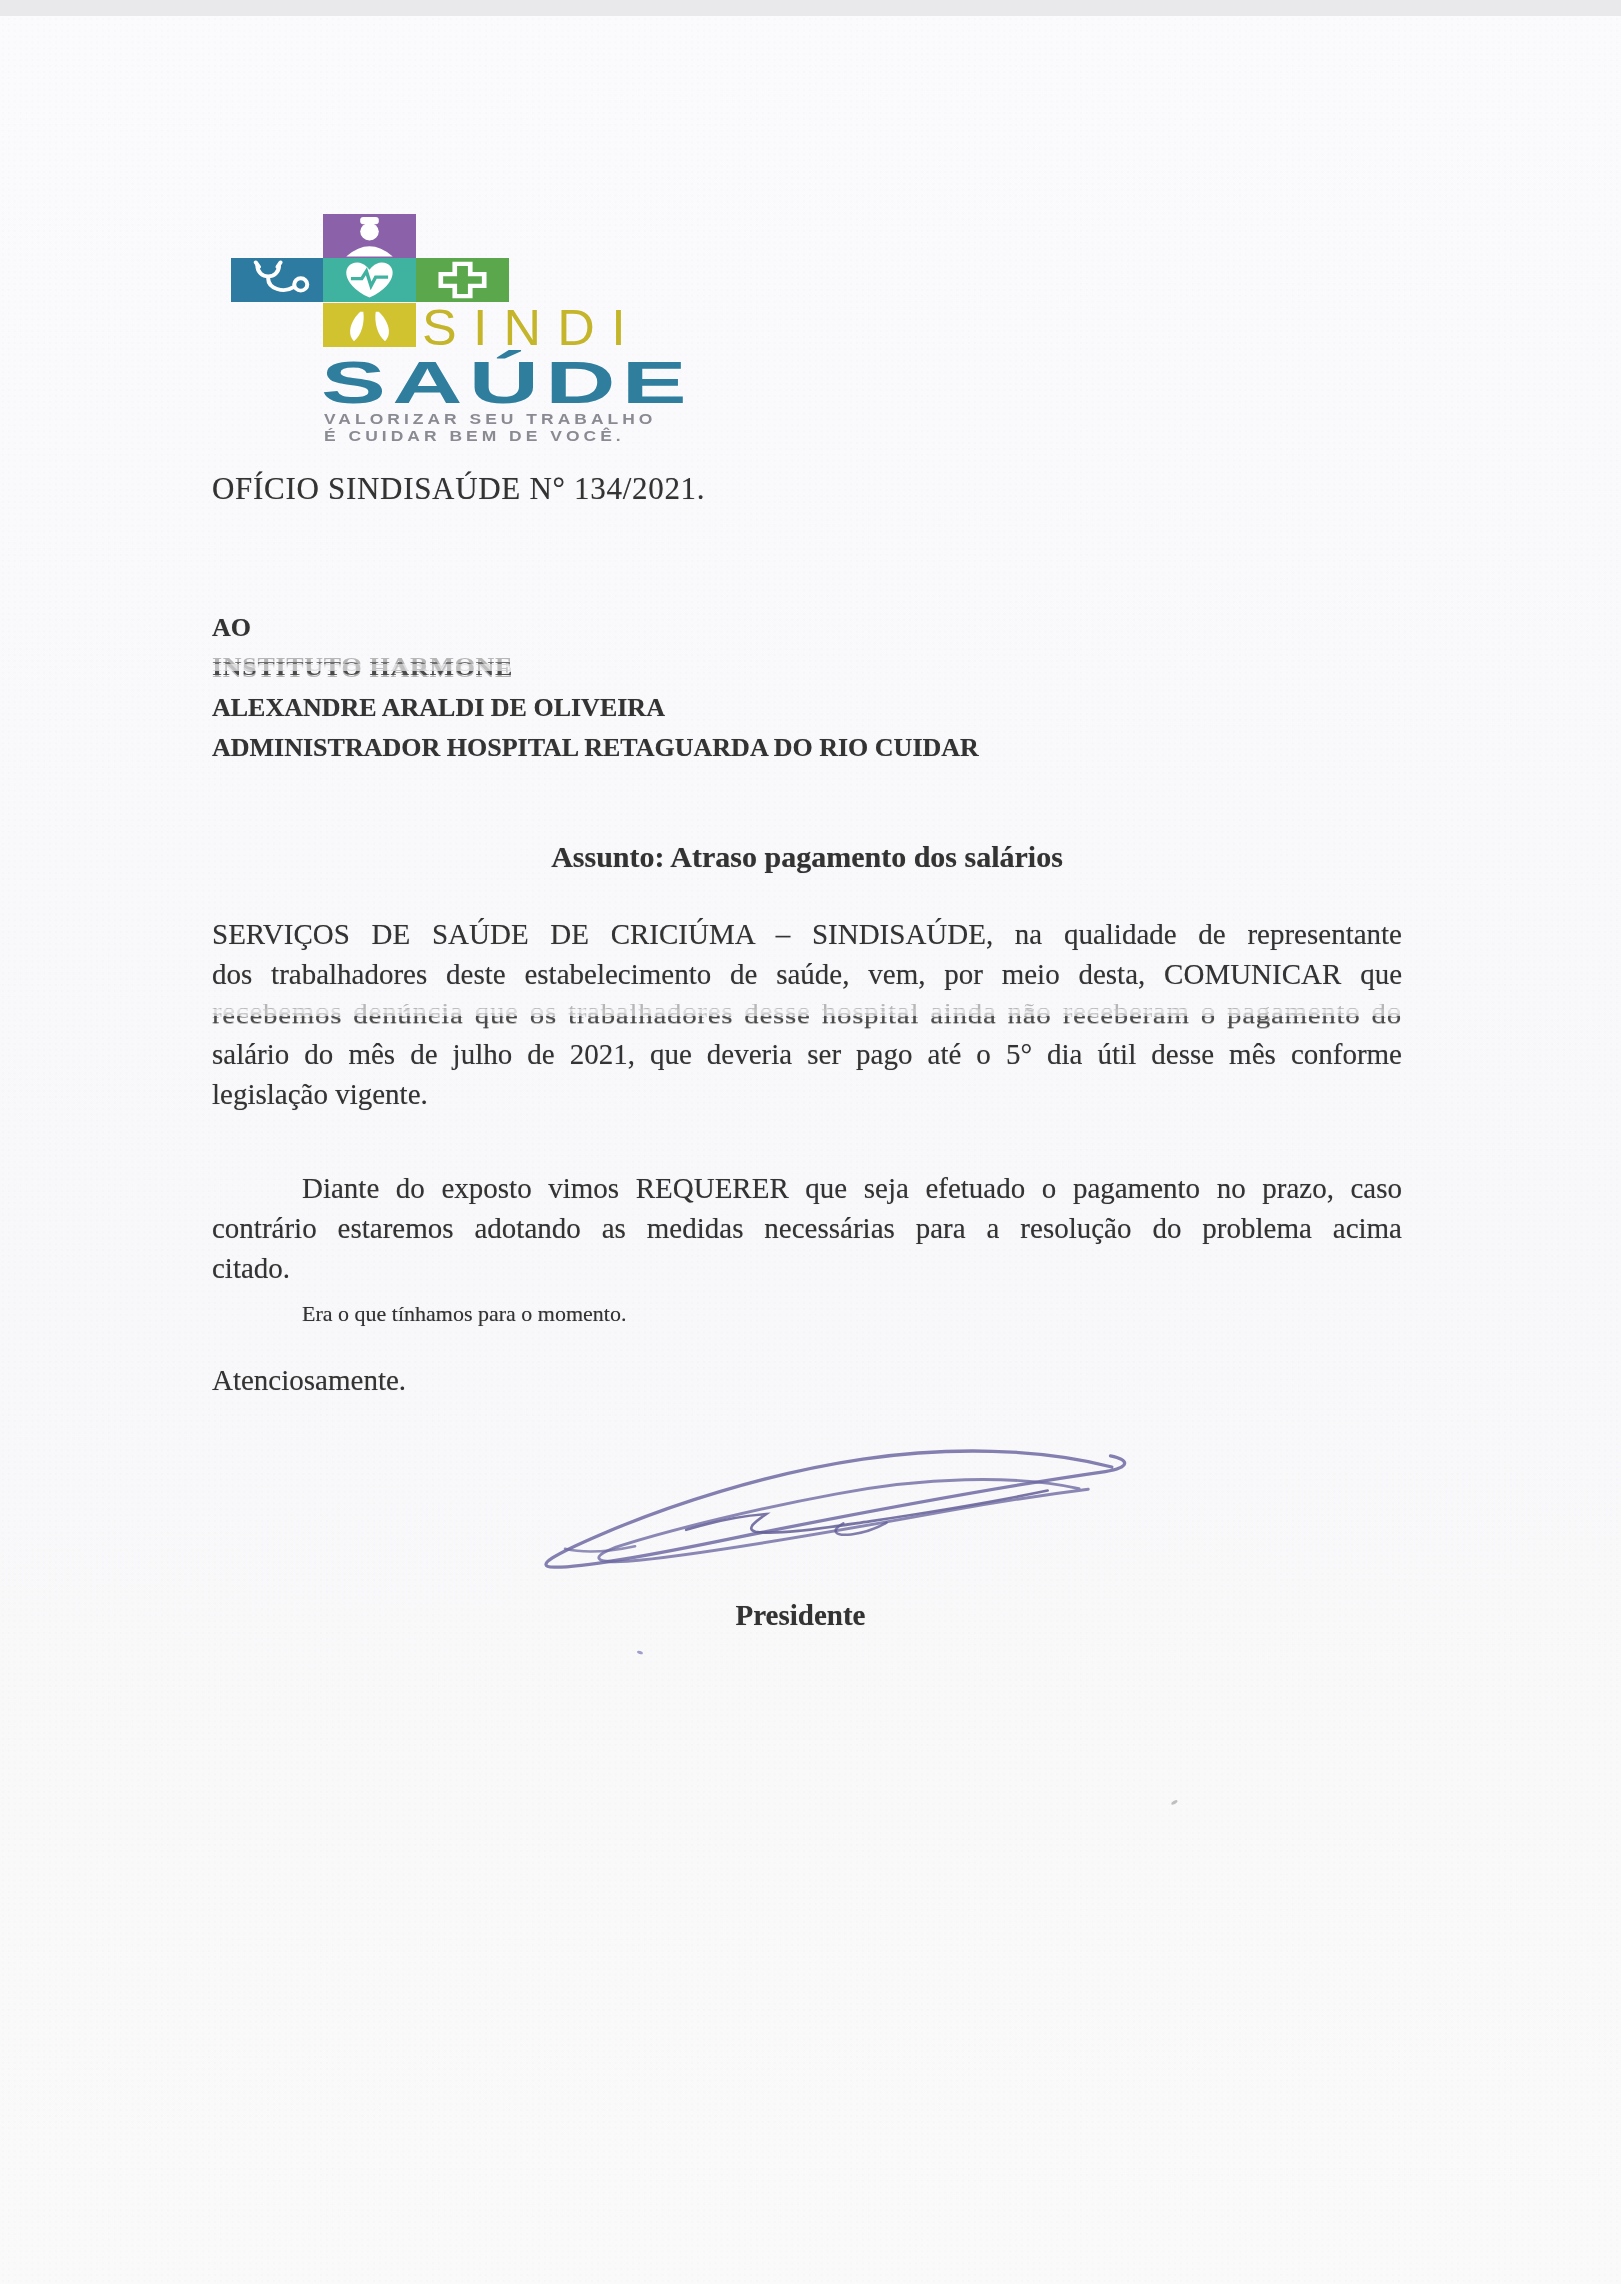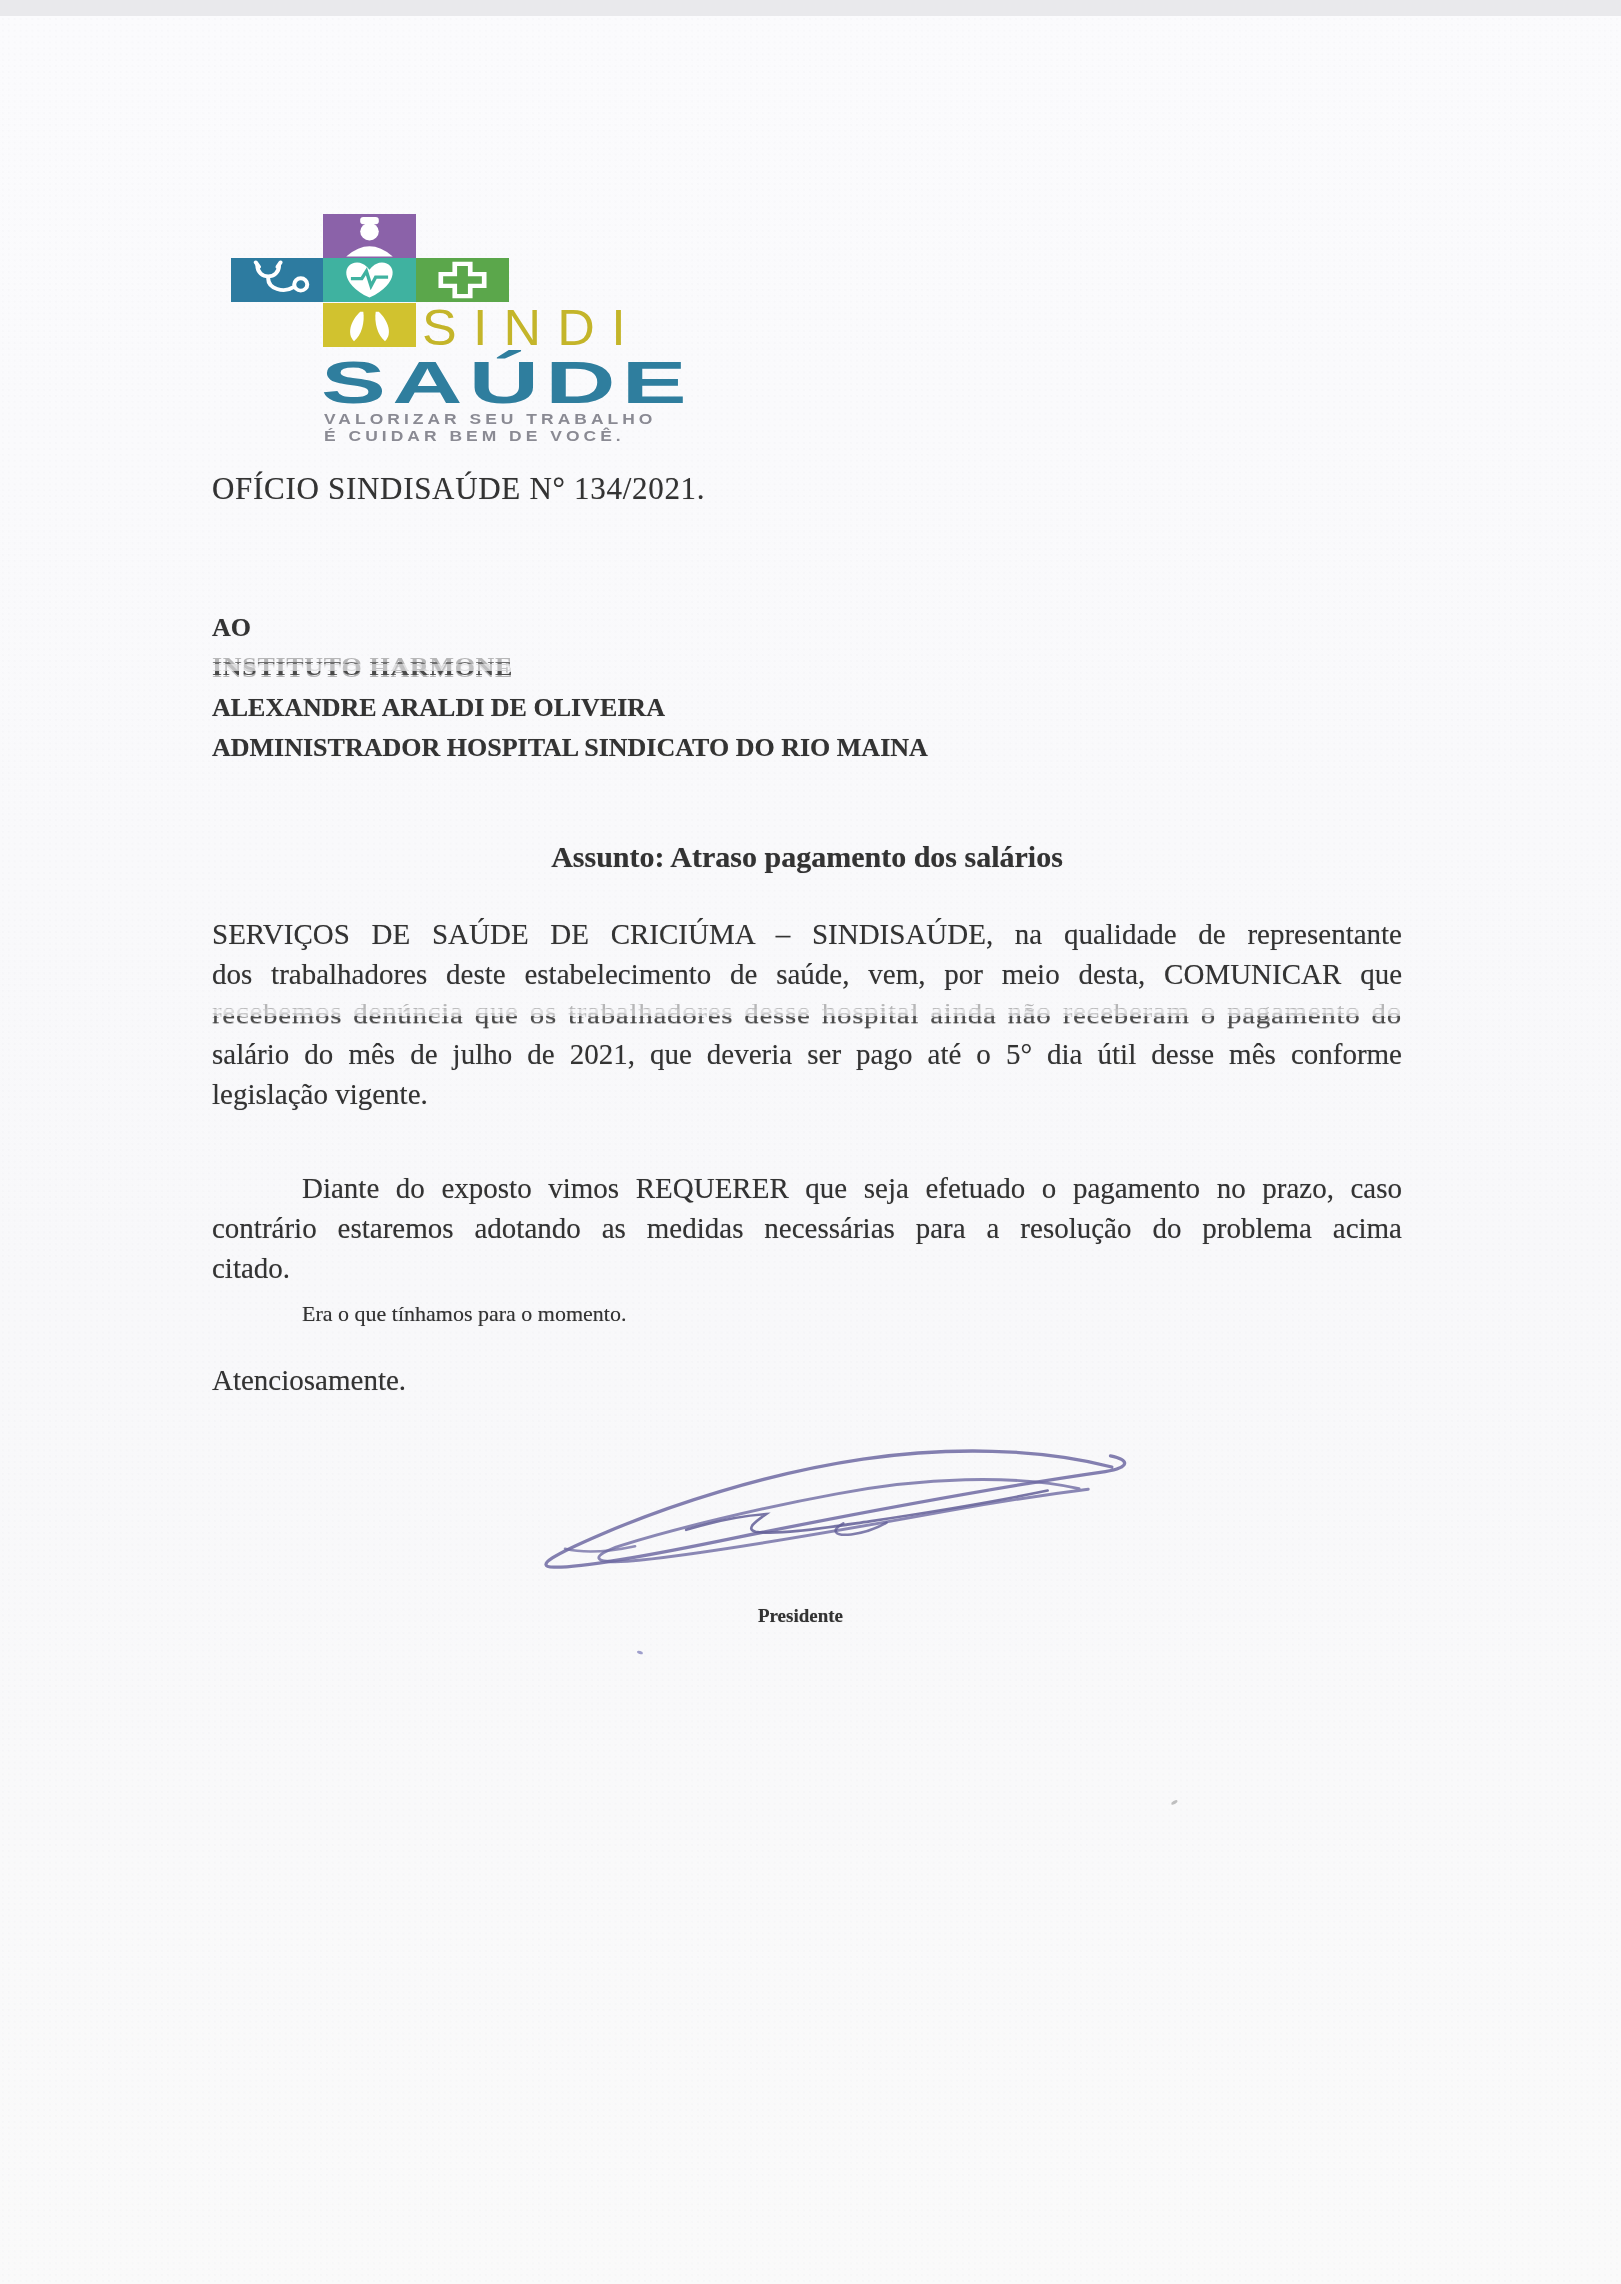--- a/index.html
+++ b/index.html
@@ -60,21 +60,21 @@
     letter-spacing:0.7px;
     text-shadow:0 -5.9px 0.7px rgba(95,95,95,.55), 0 2.6px 0 rgba(70,70,70,.4);
     -webkit-mask-image:linear-gradient(to bottom, rgba(0,0,0,.8) 0 28%, rgba(0,0,0,.32) 28% 52%, #000 52% 100%);
     mask-image:linear-gradient(to bottom, rgba(0,0,0,.8) 0 28%, rgba(0,0,0,.32) 28% 52%, #000 52% 100%);
     filter:blur(0.3px);
   }
   
   .sig-box{left:529px;top:1420px;width:609px;height:134px;}
   .sig-name-block{left:442px;top:1575px;width:717px;text-align:center;font-weight:bold;}
   .sig-name{font-size:31px;line-height:33px;}
-  .sig-title{font-size:19px;line-height:31px;margin-top:9px;}
+  .sig-title{font-size:29px;line-height:31px;margin-top:9px;}
   .speck{position:absolute;border-radius:50%;}
 </style>
 </head>
 <body>
 
 <div class="paper">
 
   <div>
 
     <div class="logo-tile" style="left: 323px; top: 198px; background: rgb(139, 98, 169);">
@@ -125,21 +125,21 @@
     <div class="tagline" style="top: 396px; color: rgb(138, 138, 147);">VALORIZAR SEU TRABALHO</div>
     <div class="tagline" style="top: 413px; color: rgb(138, 138, 147);">É CUIDAR BEM DE VOCÊ.</div>
   </div>
 
   <div class="abs scan-text reference">OFÍCIO SINDISAÚDE N° 134/2021.</div>
 
   <div class="abs scan-text recipient">
       <div class="line">AO</div>
       <div class="line glitch">INSTITUTO HARMONE</div>
       <div class="line">ALEXANDRE ARALDI DE OLIVEIRA</div>
-      <div class="line">ADMINISTRADOR HOSPITAL SINDICATO DO RIO MAINA</div>
+      <div class="line">ADMINISTRADOR HOSPITAL RETAGUARDA DO RIO CUIDAR</div>
     </div>
 
   <div class="abs scan-text subject">Assunto: Atraso pagamento dos salários</div>
 
   <div class="abs scan-text para p1">
       <div class="line just">SERVIÇOS DE SAÚDE DE CRICIÚMA – SINDISAÚDE, na qualidade de representante</div>
       <div class="line just">dos trabalhadores deste estabelecimento de saúde, vem, por meio desta, COMUNICAR que</div>
       <div class="line just glitch">recebemos denúncia que os trabalhadores desse hospital ainda não receberam o pagamento do</div>
       <div class="line just">salário do mês de julho de 2021, que deveria ser pago até o 5° dia útil desse mês conforme</div>
       <div class="line">legislação vigente.</div>

